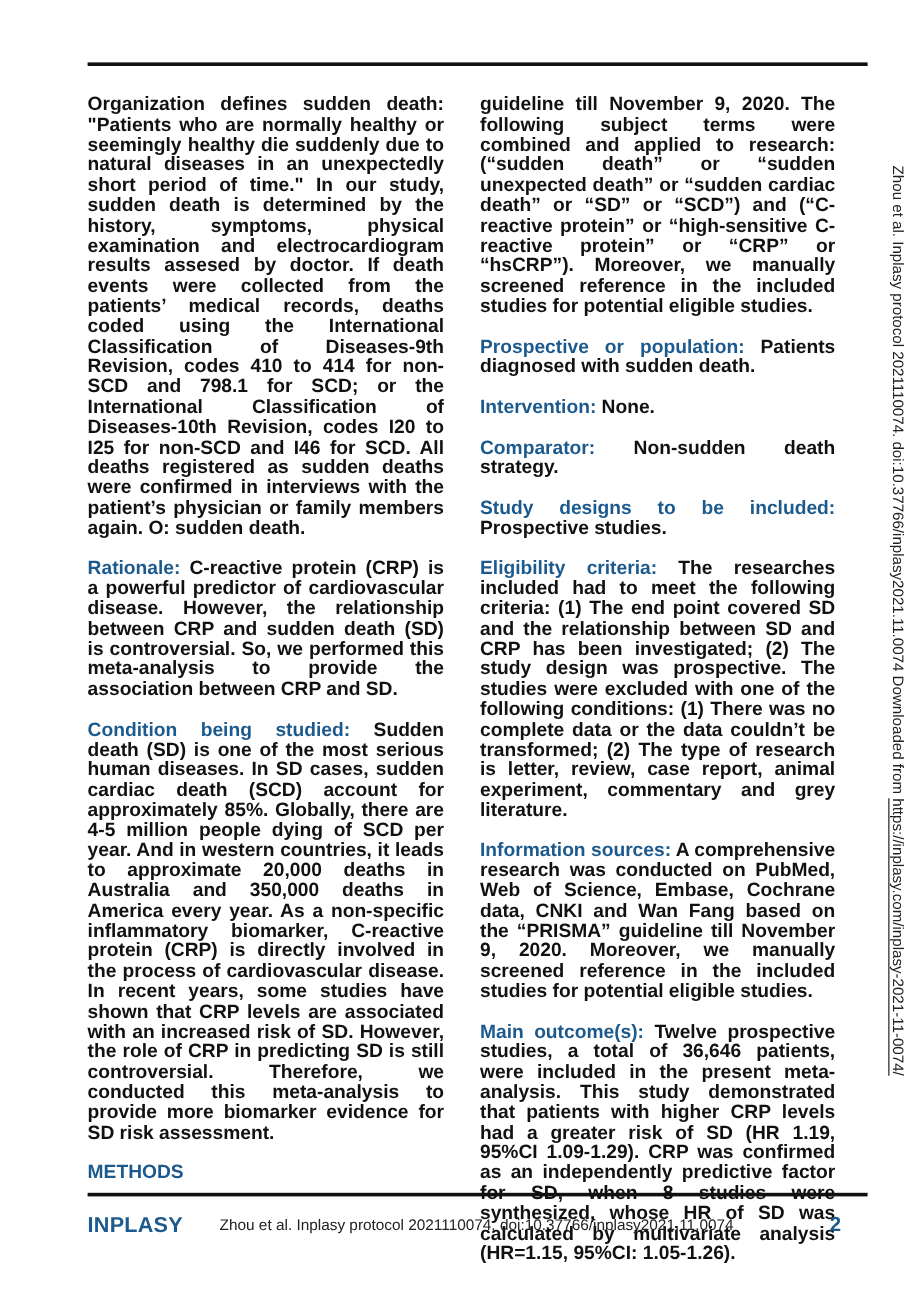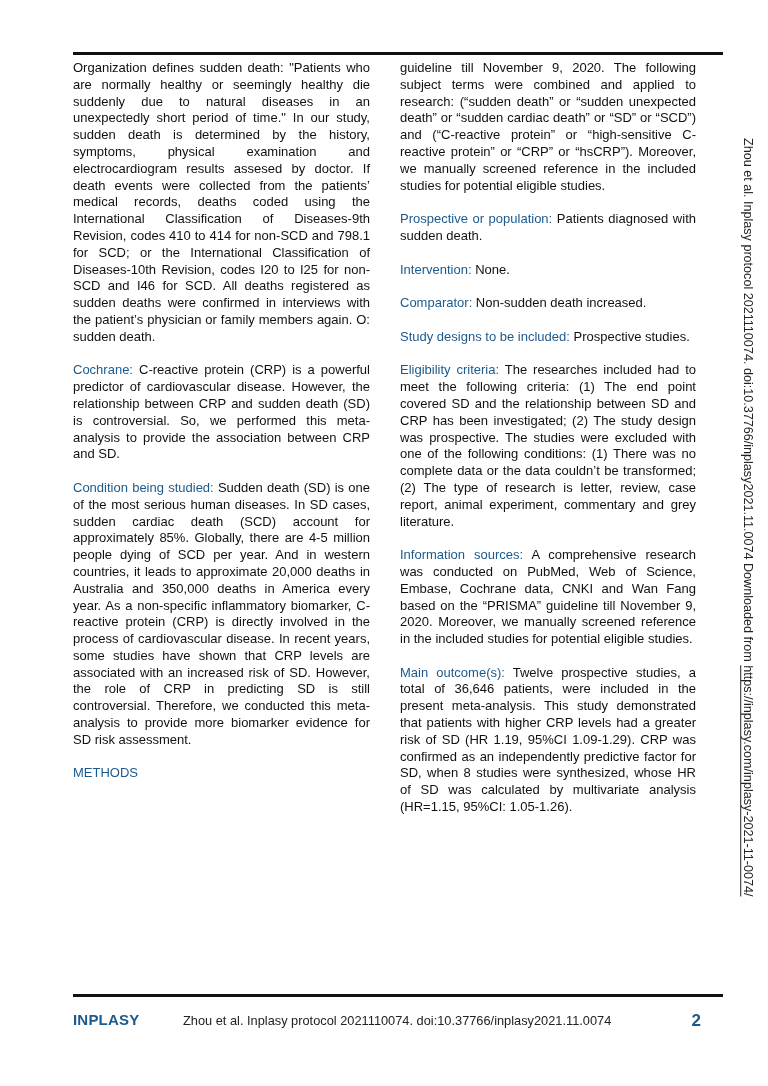--- a/index.html
+++ b/index.html
@@ -1,48 +1,48 @@
 <!DOCTYPE html>
 <html><head>
 <meta charset="utf-8">
 <style>
   html, body { margin: 0; padding: 0; background: #ffffff; }
   body { width: 768px; height: 1086px; position: relative; overflow: hidden; font-family: "Liberation Sans", sans-serif; color: #111; }
   .top-rule { position: absolute; left: 73px; top: 52px; width: 650px; height: 3px; background: #111; }
-  .col { position: absolute; top: 60px; font-size: 13px; line-height: 16.8px; font-weight: normal; text-align: justify; }
+  .col { position: absolute; top: 80px; font-size: 16px; line-height: 16.8px; font-weight: bold; text-align: justify; }
   .col.left { left: 73px; width: 297px; }
   .col.right { left: 400px; width: 296px; }
   .col p { margin: 0 0 16.8px 0; }
   .lbl { color: #1c5a8e; }
   .heading { color: #1c5a8e; }
   .side { position: absolute; left: 741px; top: 138px; writing-mode: vertical-rl; font-size: 12.6px; color: #222; white-space: nowrap; font-family: "Liberation Sans", sans-serif; }
   .side a { color: #222; text-decoration: underline; }
   .bottom-rule { position: absolute; left: 73px; top: 994px; width: 650px; height: 3px; background: #111; }
   .footer { position: absolute; top: 1010px; left: 73px; width: 650px; height: 24px; }
-  .brand { position: absolute; left: 0; top: 1px; font-size: 15px; font-weight: bold; color: #1c5a8e; letter-spacing: 0.2px; }
+  .brand { position: absolute; left: 0; top: 1px; font-size: 18px; font-weight: bold; color: #1c5a8e; letter-spacing: 0.2px; }
   .cite { position: absolute; left: 110px; top: 3px; font-size: 12.8px; color: #222; }
   .pagenum { position: absolute; right: 22px; top: 1px; font-size: 17px; font-weight: bold; color: #1c5a8e; }
 </style>
 </head>
 <body>
 
 <div class="top-rule"></div>
 
 <div class="col left">
   <p>Organization defines sudden death: "Patients who are normally healthy or seemingly healthy die suddenly due to natural diseases in an unexpectedly short period of time." In our study, sudden death is determined by the history, symptoms, physical examination and electrocardiogram results assesed by doctor. If death events were collected from the patients’ medical records, deaths coded using the International Classification of Diseases-9th Revision, codes 410 to 414 for non-SCD and 798.1 for SCD; or the International Classification of Diseases-10th Revision, codes I20 to I25 for non-SCD and I46 for SCD. All deaths registered as sudden deaths were confirmed in interviews with the patient’s physician or family members again. O: sudden death.</p>
-  <p><span class="lbl">Cochrane:</span><span> C-reactive protein (CRP) is a powerful predictor of cardiovascular disease. However, the relationship between CRP and sudden death (SD) is controversial. So, we performed this meta-analysis to provide the association between CRP and SD.</span></p>
+  <p><span class="lbl">Rationale:</span><span> C-reactive protein (CRP) is a powerful predictor of cardiovascular disease. However, the relationship between CRP and sudden death (SD) is controversial. So, we performed this meta-analysis to provide the association between CRP and SD.</span></p>
   <p><span class="lbl">Condition being studied:</span><span> Sudden death (SD) is one of the most serious human diseases. In SD cases, sudden cardiac death (SCD) account for approximately 85%. Globally, there are 4-5 million people dying of SCD per year. And in western countries, it leads to approximate 20,000 deaths in Australia and 350,000 deaths in America every year. As a non-specific inflammatory biomarker, C-reactive protein (CRP) is directly involved in the process of cardiovascular disease. In recent years, some studies have shown that CRP levels are associated with an increased risk of SD. However, the role of CRP in predicting SD is still controversial. Therefore, we conducted this meta-analysis to provide more biomarker evidence for SD risk assessment.</span></p>
   <p class="heading">METHODS</p>
 </div>
 
 <div class="col right">
   <p>guideline till November 9, 2020. The following subject terms were combined and applied to research: (“sudden death” or “sudden unexpected death” or “sudden cardiac death” or “SD” or “SCD”) and (“C-reactive protein” or “high-sensitive C-reactive protein” or “CRP” or “hsCRP”). Moreover, we manually screened reference in the included studies for potential eligible studies.</p>
   <p><span class="lbl">Prospective or population:</span><span> Patients diagnosed with sudden death.</span></p>
   <p><span class="lbl">Intervention:</span><span> None.</span></p>
-  <p><span class="lbl">Comparator:</span><span> Non-sudden death increased.</span></p>
+  <p><span class="lbl">Comparator:</span><span> Non-sudden death strategy.</span></p>
   <p><span class="lbl">Study designs to be included:</span><span> Prospective studies.</span></p>
   <p><span class="lbl">Eligibility criteria:</span><span> The researches included had to meet the following criteria: (1) The end point covered SD and the relationship between SD and CRP has been investigated; (2) The study design was prospective. The studies were excluded with one of the following conditions: (1) There was no complete data or the data couldn’t be transformed; (2) The type of research is letter, review, case report, animal experiment, commentary and grey literature.</span></p>
   <p><span class="lbl">Information sources:</span><span> A comprehensive research was conducted on PubMed, Web of Science, Embase, Cochrane data, CNKI and Wan Fang based on the “PRISMA” guideline till November 9, 2020. Moreover, we manually screened reference in the included studies for potential eligible studies.</span></p>
   <p><span class="lbl">Main outcome(s):</span><span> Twelve prospective studies, a total of 36,646 patients, were included in the present meta-analysis. This study demonstrated that patients with higher CRP levels had a greater risk of SD (HR 1.19, 95%CI 1.09-1.29). CRP was confirmed as an independently predictive factor for SD, when 8 studies were synthesized, whose HR of SD was calculated by multivariate analysis (HR=1.15, 95%CI: 1.05-1.26).</span></p>
 </div>
 
 <div class="side"><span>Zhou et al. Inplasy protocol 2021110074. doi:10.37766/inplasy2021.11.0074 Downloaded from </span><a>https://inplasy.com/inplasy-2021-11-0074/</a></div>
 
 <div class="bottom-rule"></div>
 

